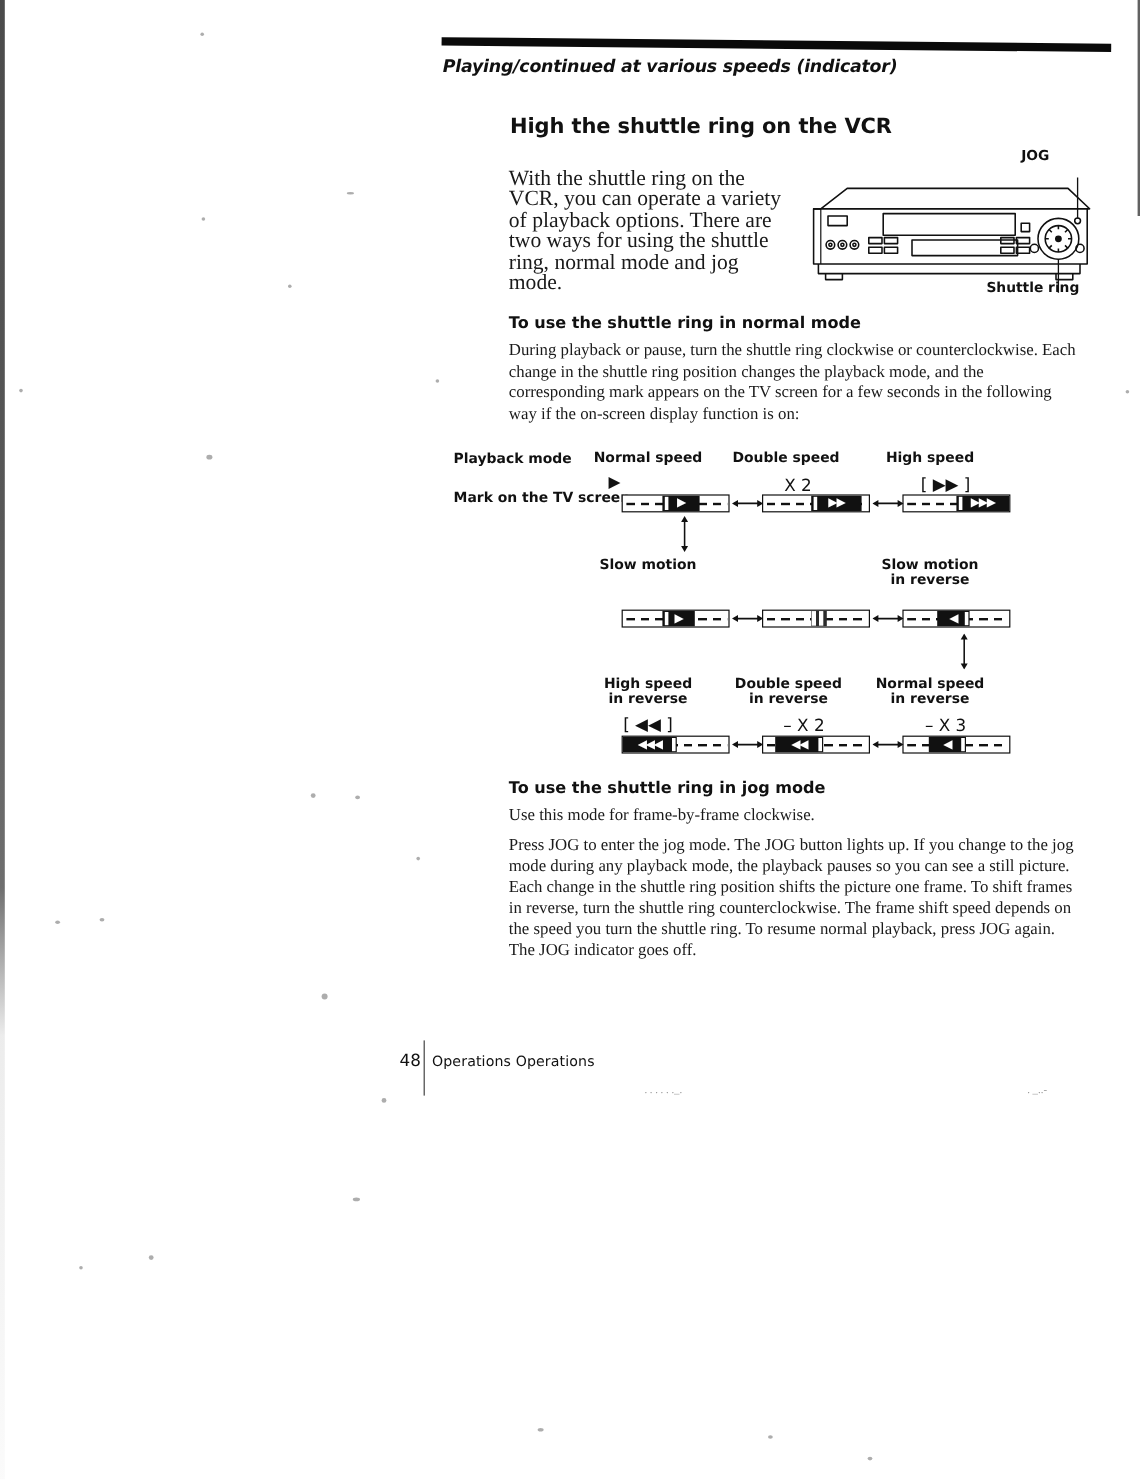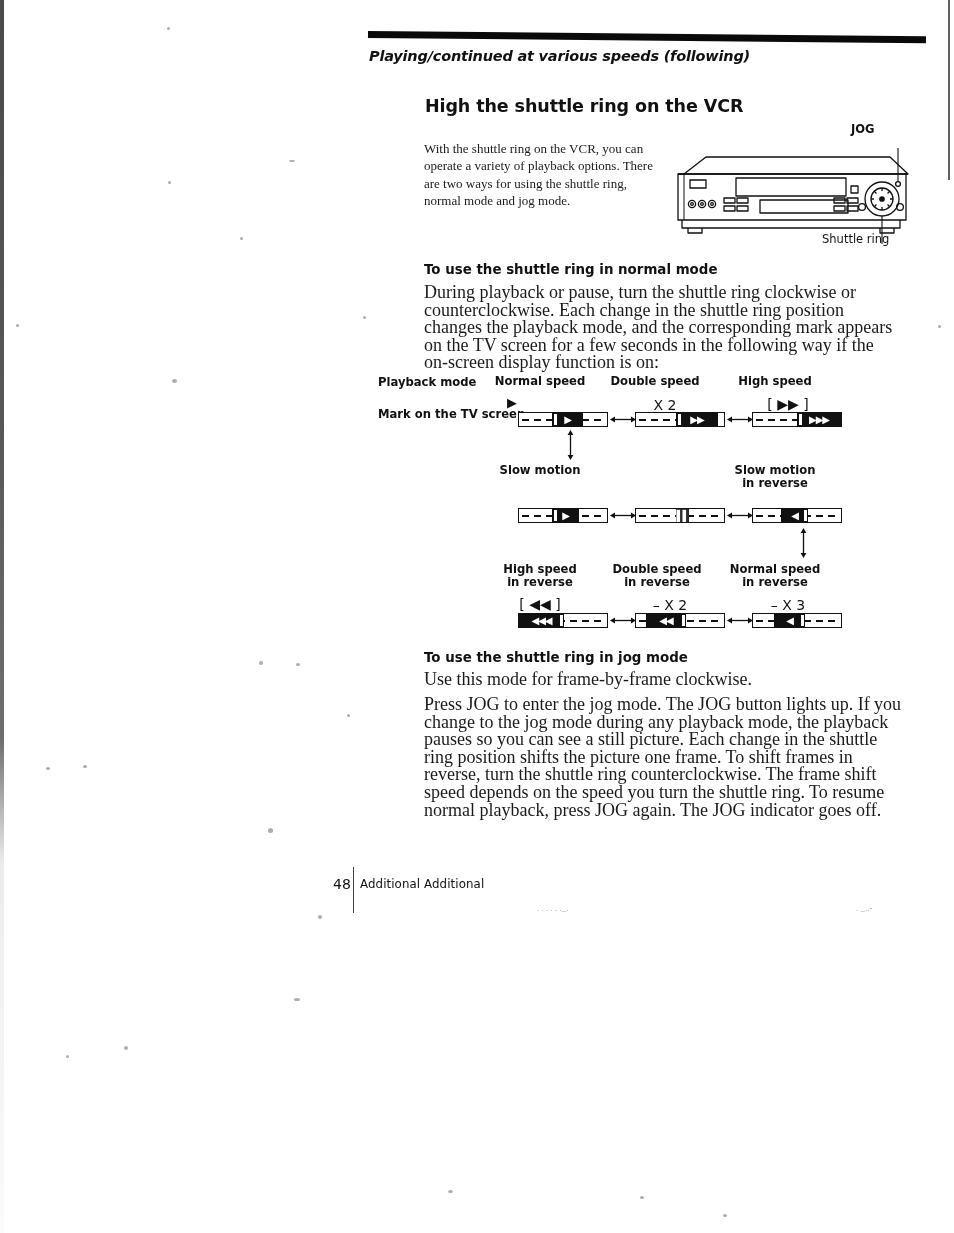--- a/index.html
+++ b/index.html
@@ -21,34 +21,34 @@
   .running-head{position:absolute;left:369px;top:48px;width:560px;
       font-family:"DejaVu Sans",sans-serif;font-style:italic;font-weight:bold;
       font-size:14.5px;letter-spacing:-.2px;color:#111;}
   .running-head .cont{font-weight:bold;font-style:italic;}
 
   .h1{position:absolute;left:425px;top:96px;
       font-family:"DejaVu Sans",sans-serif;font-weight:bold;font-size:17.5px;
       letter-spacing:-.1px;color:#111;}
 
   .intro{position:absolute;left:424px;top:140px;width:232px;
-      font-size:13px;line-height:17.4px;color:#1a1a1a;}
+      font-size:18px;line-height:17.4px;color:#1a1a1a;}
 
   
   .vcr-wrap{position:absolute;left:668px;top:122px;width:250px;height:135px;}
   .vcr-svg{position:absolute;left:0;top:18px;}
   .lbl-jog{position:absolute;left:183px;top:0px;
       font-family:"DejaVu Sans",sans-serif;font-weight:bold;font-size:11.5px;color:#111;}
   .lbl-shuttle{position:absolute;left:154px;top:110px;
-      font-family:"DejaVu Sans",sans-serif;font-weight:normal;font-size:11.5px;color:#111;}
+      font-family:"DejaVu Sans",sans-serif;font-weight:bold;font-size:11.5px;color:#111;}
 
   
   .h2{position:absolute;font-family:"DejaVu Sans",sans-serif;font-weight:bold;
       font-size:13.4px;color:#111;}
-  .para{position:absolute;font-size:18px;line-height:17.6px;color:#1a1a1a;}
+  .para{position:absolute;font-size:14px;line-height:17.6px;color:#1a1a1a;}
 
   
   .diagram{position:absolute;left:370px;top:368px;width:500px;height:272px;}
   .dg-label{position:absolute;font-family:"DejaVu Sans",sans-serif;
       font-weight:bold;font-size:11.6px;color:#111;}
   .dg-colhead{position:absolute;font-family:"DejaVu Sans",sans-serif;
       font-weight:bold;font-size:11.6px;color:#111;text-align:center;line-height:12.6px;}
   .dg-cap{position:absolute;font-family:"DejaVu Sans",sans-serif;
       font-size:14px;color:#111;text-align:center;}
 
@@ -100,21 +100,21 @@
 <div class="speck" style="left:640px;top:1196px;width:4px;height:3px;"></div>
 <div class="speck" style="left:723px;top:1214px;width:4px;height:3px;"></div>
 <div class="speck" style="left:448px;top:1190px;width:5px;height:3px;"></div>
 <div class="smudge" style="left:537px;top:903px;">. . .  .  .   ._.</div>
 <div class="smudge" style="left:856px;top:903px;">. _..-</div>
 
 <div class="top-rule"></div>
 
 <div class="running-head">
   <span>Playing/continued at various speeds</span>
-  <span class="cont">(following)</span>
+  <span class="cont">(indicator)</span>
 </div>
 
 <div class="h1">High the shuttle ring on the VCR</div>
 
 <div class="intro">With the shuttle ring on the VCR, you can operate a variety of playback options.  There are two ways for using the shuttle ring, normal mode and jog mode.</div>
 
 <div class="vcr-wrap">
   <div class="lbl-jog">JOG</div>
   <div class="lbl-shuttle">Shuttle ring</div>
   <svg class="vcr-svg" width="250" height="110" viewBox="0 0 250 110">
@@ -326,13 +326,13 @@
     <path d="M26,5.5 L21,2.6 L21,8.4 Z" fill="#111"></path>
   </svg>
 </div>
 
 <div class="h2" style="left:424px;top:650px;">To use the shuttle ring in jog mode</div>
 <div class="para" style="left:424px;top:671px;width:478px;">Use this mode for frame-by-frame clockwise.</div>
 <div class="para" style="left:424px;top:696px;width:478px;">Press JOG to enter the jog mode.  The JOG button lights up.  If you change to the jog mode during any playback mode, the playback pauses so you can see a still picture.  Each change in the shuttle ring position shifts the picture one frame.  To shift frames in reverse, turn the shuttle ring counterclockwise. The frame shift speed depends on the speed you turn the shuttle ring. To resume normal playback, press JOG again.  The JOG indicator goes off.</div>
 
 <div class="pagenum">48</div>
 <div class="foot-rule"></div>
-<div class="foot-text">Additional Additional</div>
+<div class="foot-text">Operations Operations</div>
 
 </body></html>

